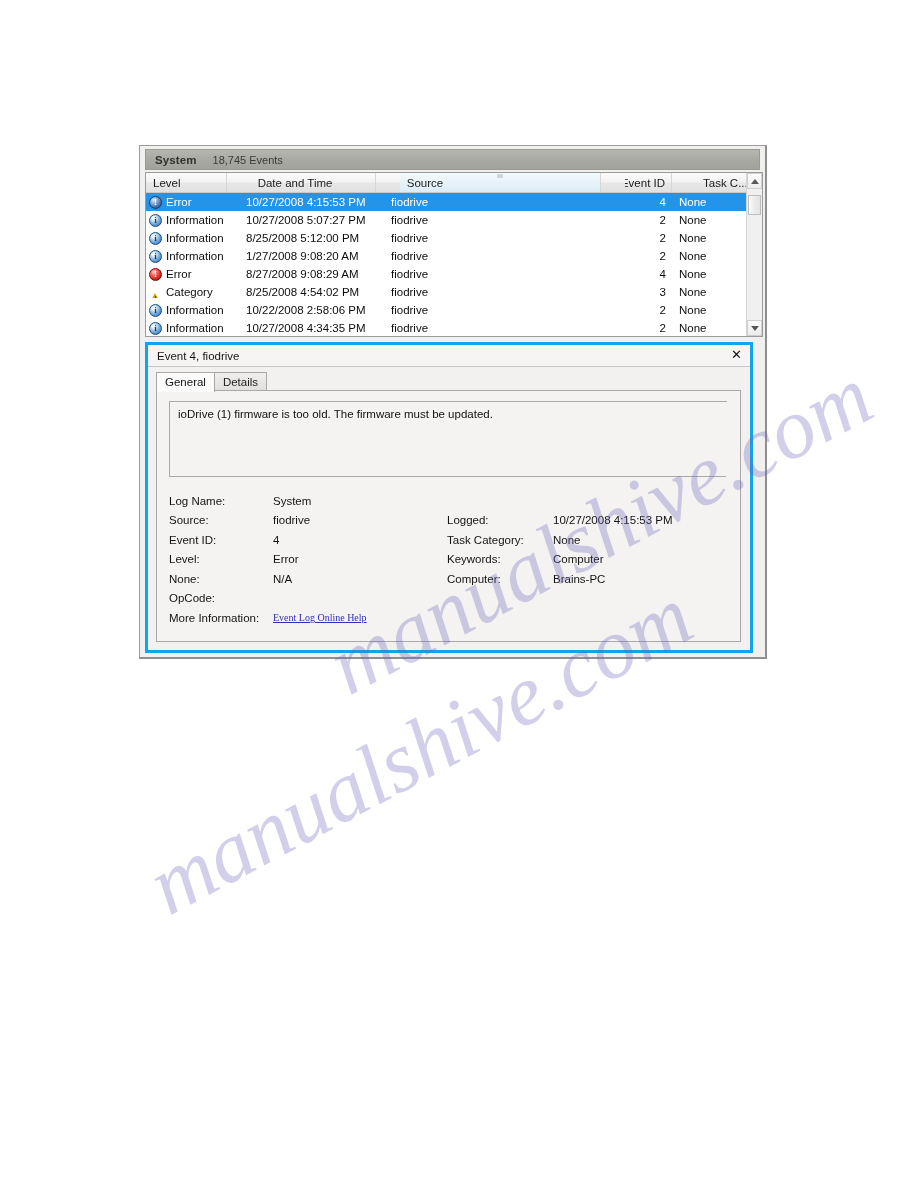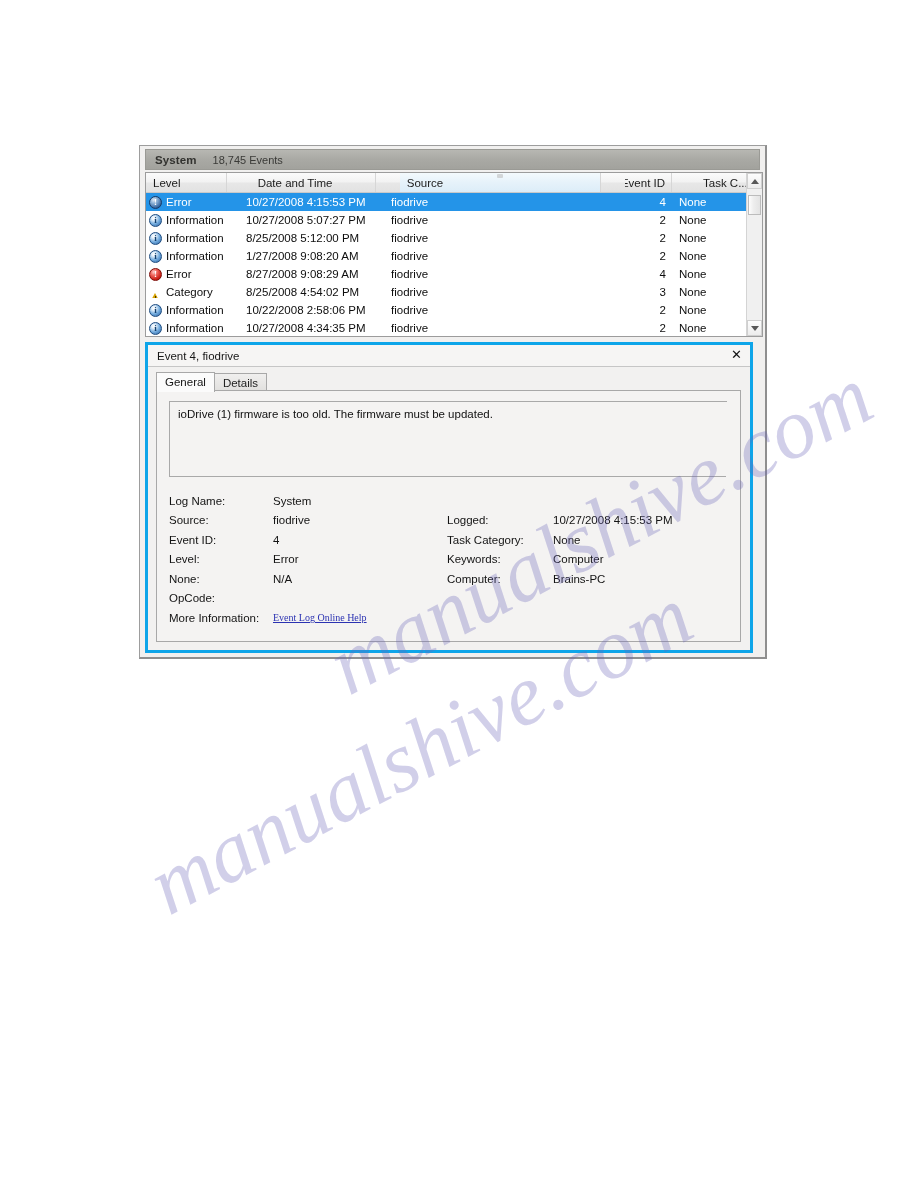--- a/index.html
+++ b/index.html
@@ -276,21 +276,21 @@
     line-height: 14px;
     font-family: "DejaVu Sans", sans-serif;
   }
 
   
   #tab-strip {
     position: relative;
     height: 20px;
     margin: 5px 0 0 8px;
     display: flex;
-    align-items: flex-end;
+    align-items: flex-start;
     gap: 0px;
   }
   .tab {
     font-size: 11.5px;
     color: #141414;
     padding: 2px 8px 2px 8px;
     border: 1px solid #a8a8a8;
     border-bottom: none;
     box-sizing: border-box;
     height: 19px;

